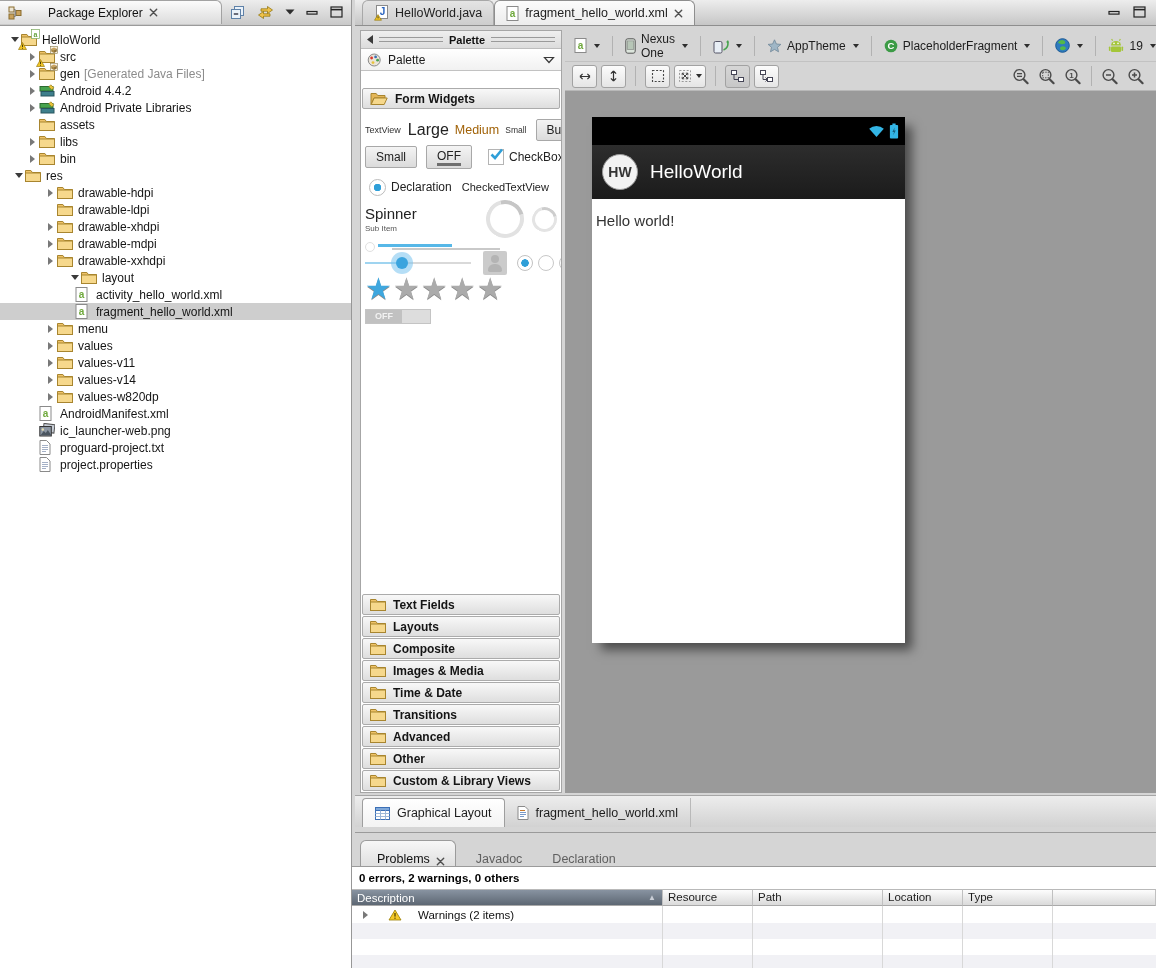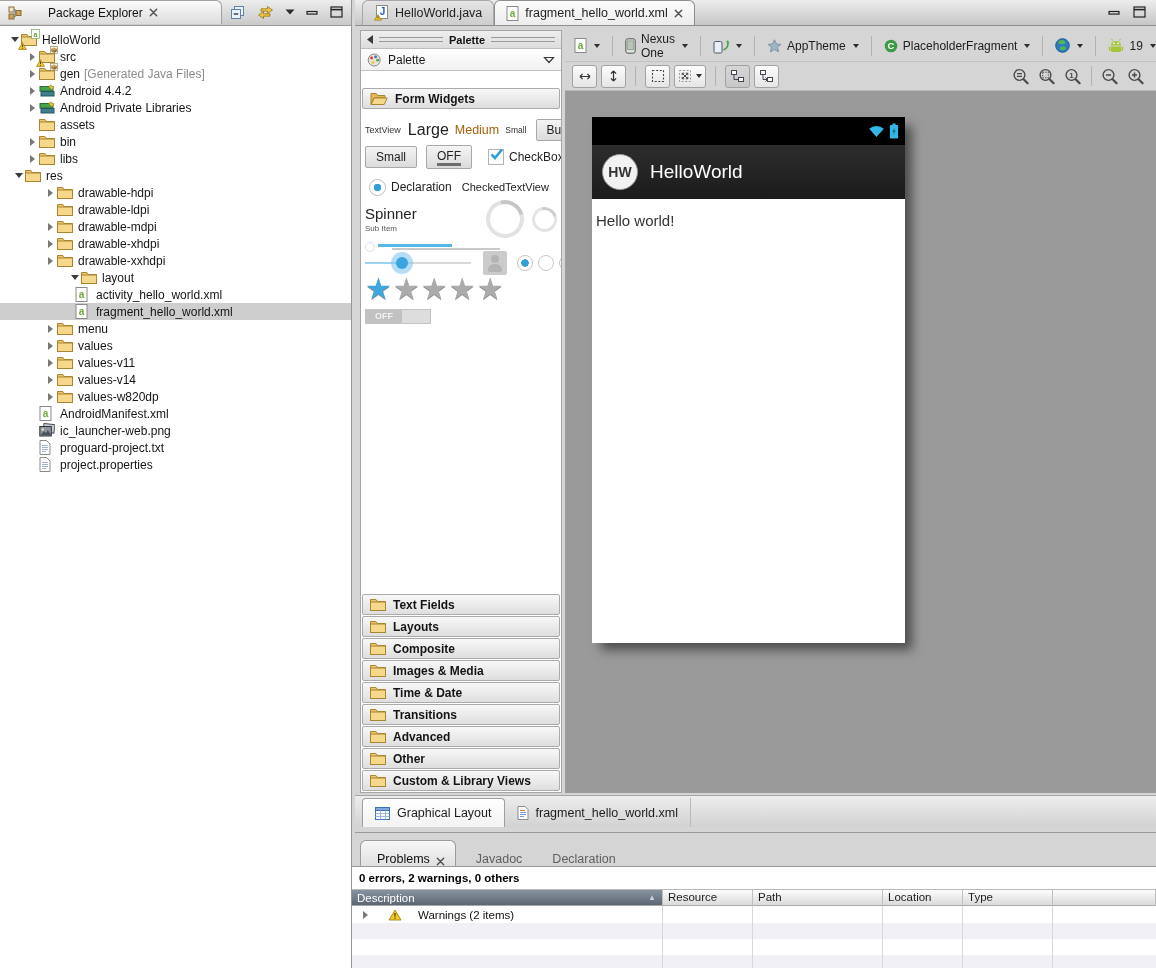--- a/index.html
+++ b/index.html
@@ -282,33 +282,33 @@
         <div class="tree-row" style="padding-left: 26px;">
           <span class="arr">
             <i class="tri-c"></i>
           </span>
           <span class="tico">
             <svg width="16" height="13" viewBox="0 0 16 13">
               <path d="M0.5 1.5 h5.4 l1.5 2 h8.1 v9 h-15 z" fill="#EFC368" stroke="#A8852F"></path>
               <rect x="0.5" y="4" width="15" height="8.5" fill="#F6D88C" stroke="#A8852F"></rect>
             </svg>
           </span>
+          <span class="tlabel">libs</span>
+        </div>
+        <div class="tree-row" style="padding-left: 26px;">
+          <span class="arr">
+            <i class="tri-c"></i>
+          </span>
+          <span class="tico">
+            <svg width="16" height="13" viewBox="0 0 16 13">
+              <path d="M0.5 1.5 h5.4 l1.5 2 h8.1 v9 h-15 z" fill="#EFC368" stroke="#A8852F"></path>
+              <rect x="0.5" y="4" width="15" height="8.5" fill="#F6D88C" stroke="#A8852F"></rect>
+            </svg>
+          </span>
           <span class="tlabel">bin</span>
-        </div>
-        <div class="tree-row" style="padding-left: 26px;">
-          <span class="arr">
-            <i class="tri-c"></i>
-          </span>
-          <span class="tico">
-            <svg width="16" height="13" viewBox="0 0 16 13">
-              <path d="M0.5 1.5 h5.4 l1.5 2 h8.1 v9 h-15 z" fill="#EFC368" stroke="#A8852F"></path>
-              <rect x="0.5" y="4" width="15" height="8.5" fill="#F6D88C" stroke="#A8852F"></rect>
-            </svg>
-          </span>
-          <span class="tlabel">libs</span>
         </div>
         <div class="tree-row" style="padding-left: 12px;">
           <span class="arr">
             <i class="tri-e"></i>
           </span>
           <span class="tico">
             <svg width="16" height="13" viewBox="0 0 16 13">
               <path d="M0.5 1.5 h5.4 l1.5 2 h8.1 v9 h-15 z" fill="#EFC368" stroke="#A8852F"></path>
               <rect x="0.5" y="4" width="15" height="8.5" fill="#F6D88C" stroke="#A8852F"></rect>
             </svg>
@@ -340,33 +340,33 @@
         <div class="tree-row" style="padding-left: 44px;">
           <span class="arr">
             <i class="tri-c"></i>
           </span>
           <span class="tico">
             <svg width="16" height="13" viewBox="0 0 16 13">
               <path d="M0.5 1.5 h5.4 l1.5 2 h8.1 v9 h-15 z" fill="#EFC368" stroke="#A8852F"></path>
               <rect x="0.5" y="4" width="15" height="8.5" fill="#F6D88C" stroke="#A8852F"></rect>
             </svg>
           </span>
+          <span class="tlabel">drawable-xhdpi</span>
+        </div>
+        <div class="tree-row" style="padding-left: 44px;">
+          <span class="arr">
+            <i class="tri-c"></i>
+          </span>
+          <span class="tico">
+            <svg width="16" height="13" viewBox="0 0 16 13">
+              <path d="M0.5 1.5 h5.4 l1.5 2 h8.1 v9 h-15 z" fill="#EFC368" stroke="#A8852F"></path>
+              <rect x="0.5" y="4" width="15" height="8.5" fill="#F6D88C" stroke="#A8852F"></rect>
+            </svg>
+          </span>
           <span class="tlabel">drawable-mdpi</span>
-        </div>
-        <div class="tree-row" style="padding-left: 44px;">
-          <span class="arr">
-            <i class="tri-c"></i>
-          </span>
-          <span class="tico">
-            <svg width="16" height="13" viewBox="0 0 16 13">
-              <path d="M0.5 1.5 h5.4 l1.5 2 h8.1 v9 h-15 z" fill="#EFC368" stroke="#A8852F"></path>
-              <rect x="0.5" y="4" width="15" height="8.5" fill="#F6D88C" stroke="#A8852F"></rect>
-            </svg>
-          </span>
-          <span class="tlabel">drawable-xhdpi</span>
         </div>
         <div class="tree-row" style="padding-left: 44px;">
           <span class="arr">
             <i class="tri-c"></i>
           </span>
           <span class="tico">
             <svg width="16" height="13" viewBox="0 0 16 13">
               <path d="M0.5 1.5 h5.4 l1.5 2 h8.1 v9 h-15 z" fill="#EFC368" stroke="#A8852F"></path>
               <rect x="0.5" y="4" width="15" height="8.5" fill="#F6D88C" stroke="#A8852F"></rect>
             </svg>

